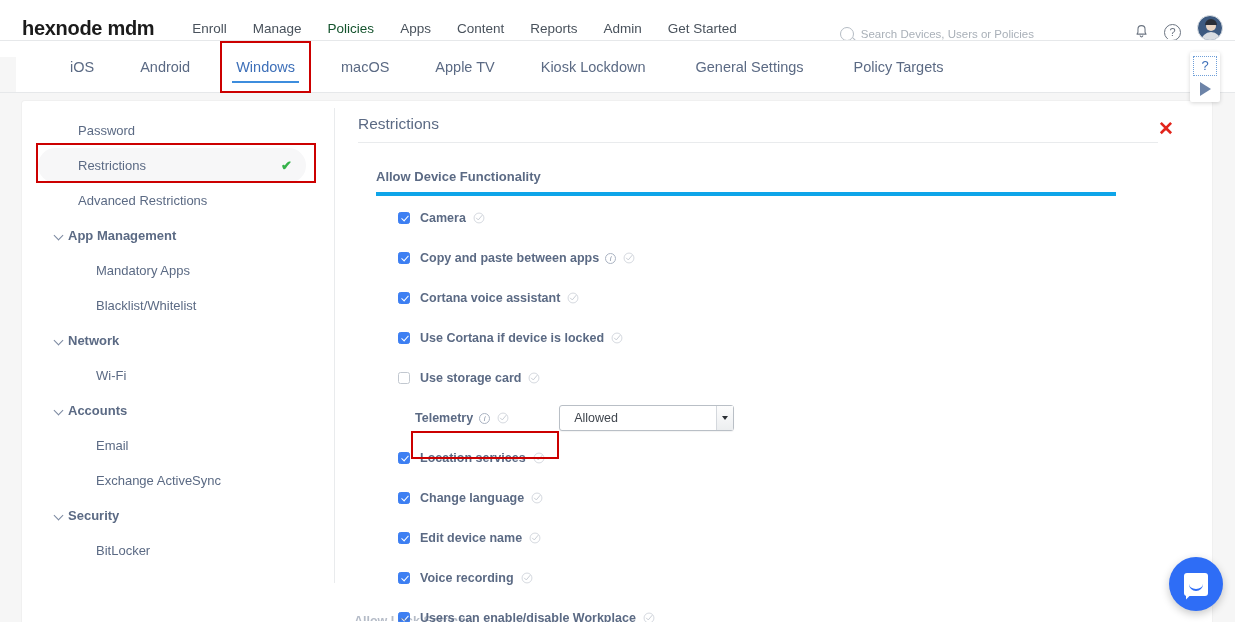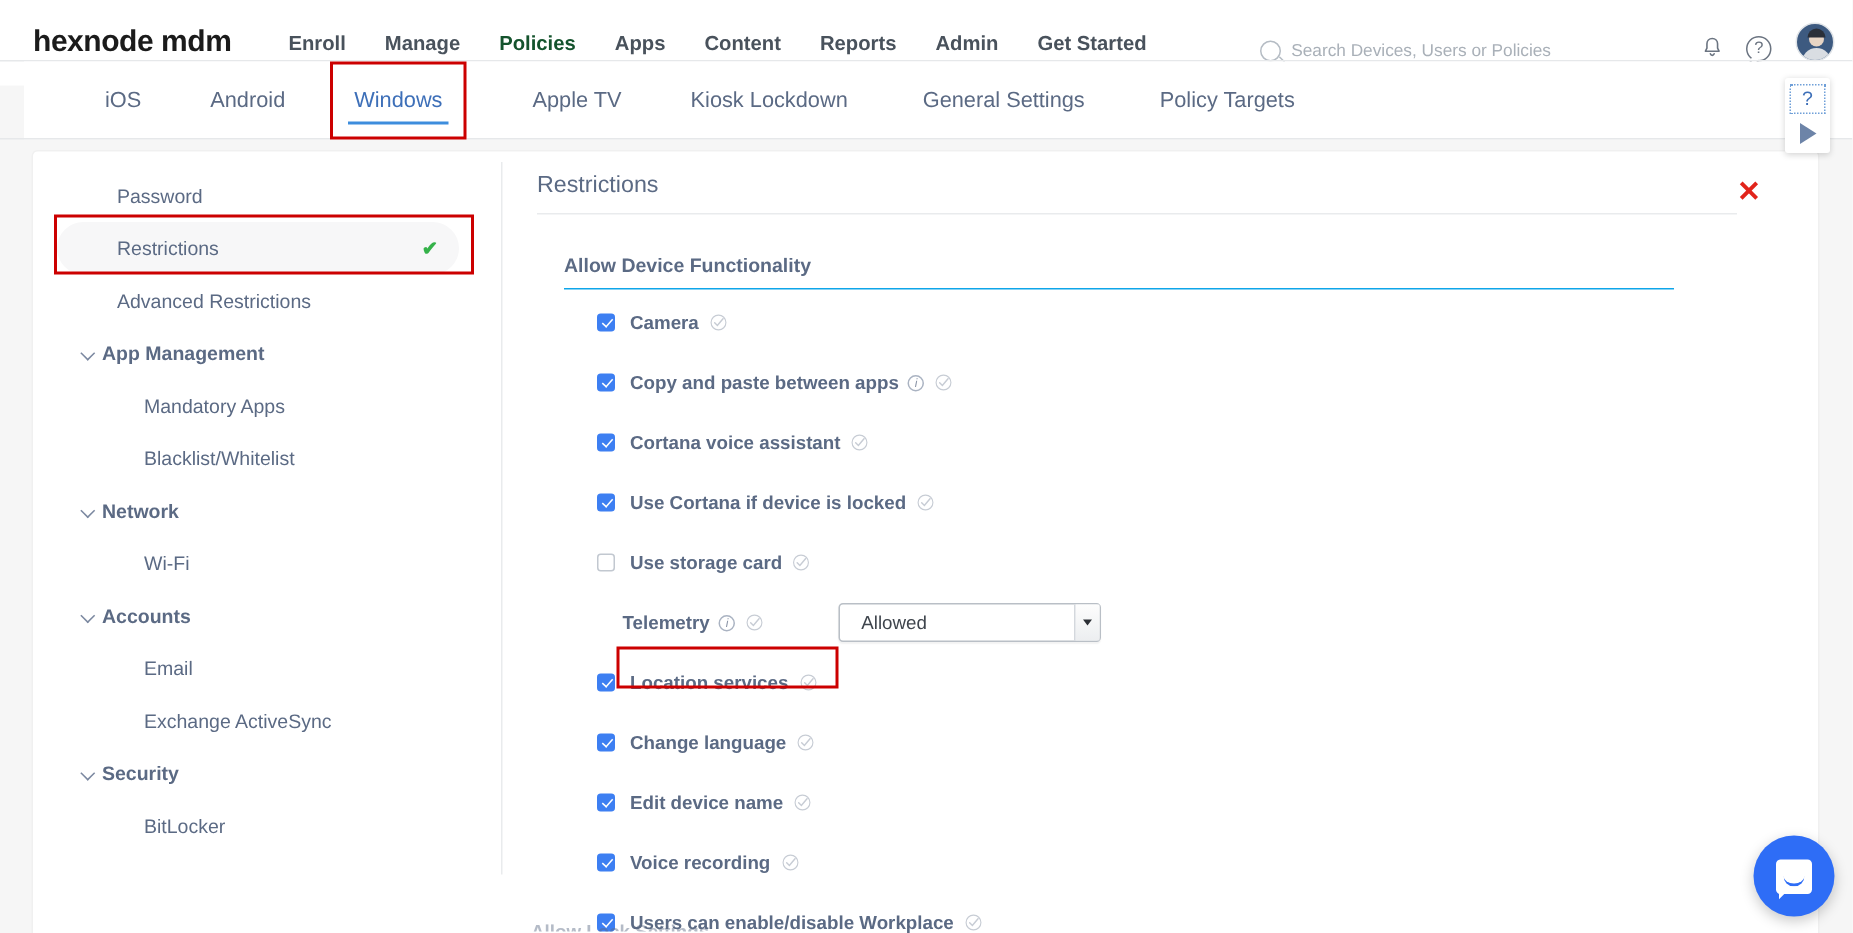--- a/index.html
+++ b/index.html
@@ -21,21 +21,21 @@
   }
   .topbar-underline {
     position: absolute; left: 0; top: 40px; width: 1235px; height: 1px;
     background: #e6e8ea;
   }
   .brand {
     margin-left: 22px;
     font-size: 20px; font-weight: bold; color: #1b1b1b;
     letter-spacing: -0.3px;
   }
-  .mainnav { display: flex; align-items: center; margin-left: 25px; height: 41px; font-weight: bold; }
+  .mainnav { display: flex; align-items: center; margin-left: 25px; height: 41px; }
   .mainnav-item {
     position: relative;
     padding: 0 13px; height: 41px; line-height: 41px;
     font-size: 13.5px; color: #49525c; cursor: pointer; white-space: nowrap;
   }
   .mainnav-item.active { color: #14532d; }
   .mainnav-item.active::after {
     content: ""; position: absolute; left: 10px; right: 10px; bottom: 0;
     height: 3px; background: #2f80ed;
   }
@@ -152,21 +152,21 @@
   .close-x {
     position: absolute; right: 38px; top: 18px;
     font-size: 19px; color: #e2241b; font-weight: bold; cursor: pointer;
     line-height: 1;
   }
   .section {
     margin-top: 26px; margin-left: 18px;
   }
   .section-head {
     font-size: 13px; font-weight: bold; color: #5b6a84;
-    padding-bottom: 8px; border-bottom: 1px solid #0ea5e9; width: 740px;
+    padding-bottom: 8px; border-bottom: 4px solid #0ea5e9; width: 740px;
   }
   .opt-row {
     display: flex; align-items: center; height: 36px; margin-top: 4px;
     padding-left: 22px; position: relative;
   }
   .cb {
     width: 12px; height: 12px; border-radius: 2.5px;
     background: #3d7ff2; border: 1px solid #3d7ff2;
     position: relative; flex: 0 0 auto; cursor: pointer;
   }
@@ -305,20 +305,21 @@
     <div style="width:38px"></div>
     <div class="tab">iOS</div>
     <div style="width:14px"></div>
     <div class="tab">Android</div>
     <div style="width:14px"></div>
     <div class="tab active highlight">
       <span>Windows</span>
       <span class="tab-underline"></span>
     </div>
     <div style="width:14px"></div>
+    <div class="tab">macOS</div>
     <div style="width:14px"></div>
     <div class="tab">Apple TV</div>
     <div style="width:14px"></div>
     <div class="tab">Kiosk Lockdown</div>
     <div style="width:18px"></div>
     <div class="tab">General Settings</div>
     <div style="width:18px"></div>
     <div class="tab">Policy Targets</div>
   </div>
   <div class="tabs-underline"></div>

